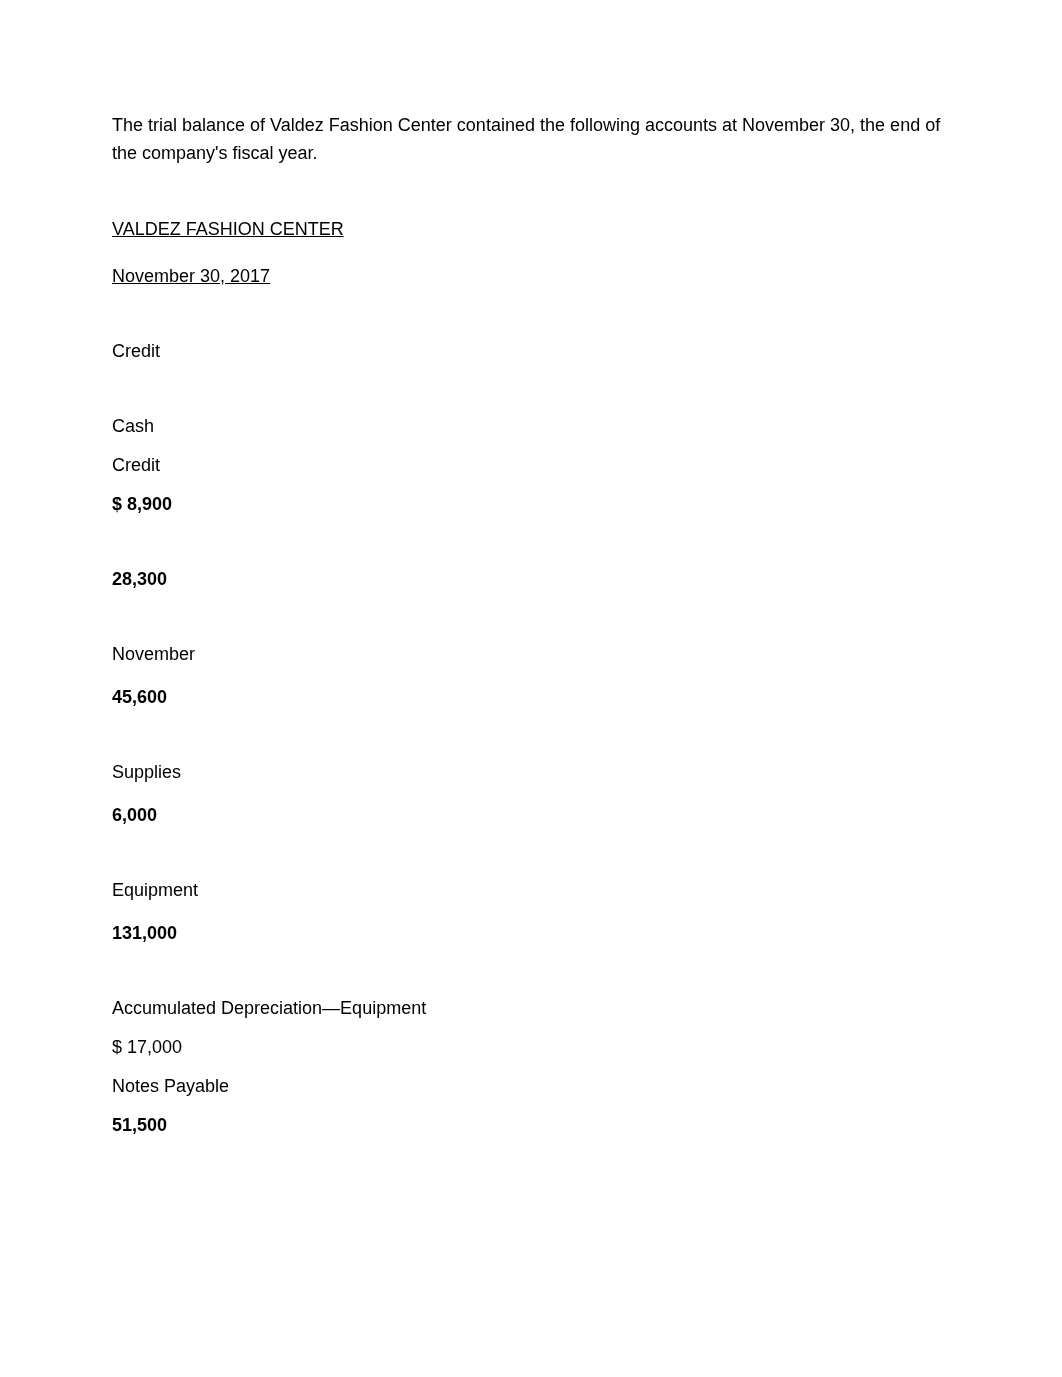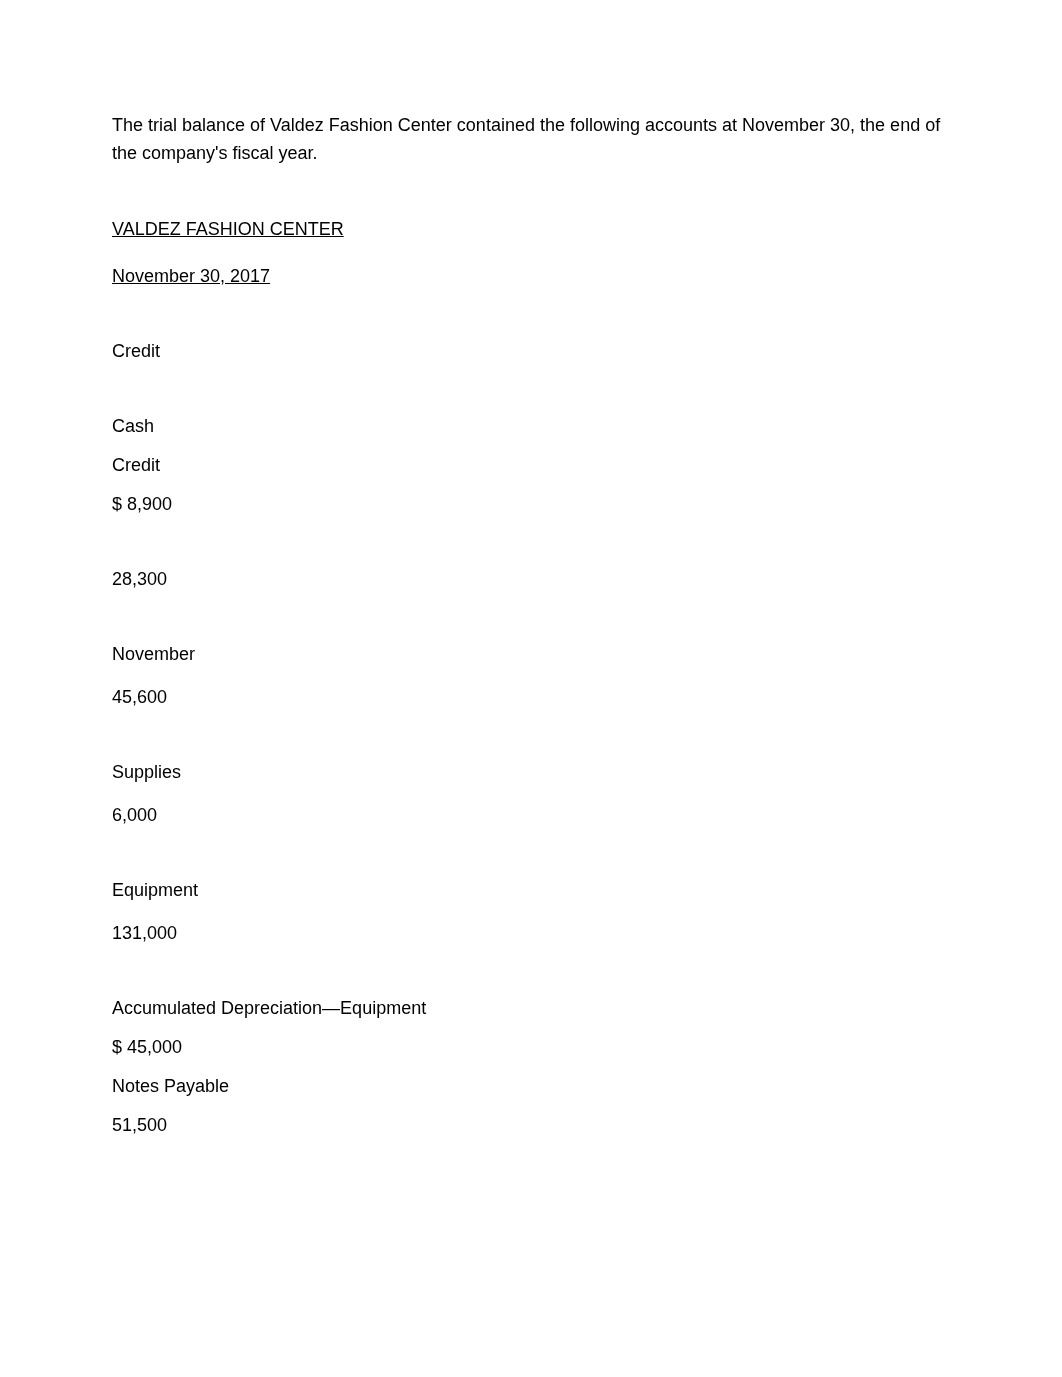--- a/index.html
+++ b/index.html
@@ -32,20 +32,21 @@
       margin-bottom: 48px;
     }
     .entry-group {
       margin-bottom: 48px;
     }
     .entry-line {
       margin-bottom: 16px;
     }
     .entry-line:last-child {
       margin-bottom: 0;
+      font-weight: bold;
     }
     .tight-group .entry-line {
       margin-bottom: 12px;
     }
   </style>
 </head>
 <body>
 
 <p class="intro">The trial balance of Valdez Fashion Center contained the following accounts at November 30, the end of the company's fiscal year.</p>
 
@@ -76,16 +77,16 @@
   <p class="entry-line">6,000</p>
 </div>
 
 <div class="entry-group">
   <p class="entry-line">Equipment</p>
   <p class="entry-line">131,000</p>
 </div>
 
 <div class="entry-group tight-group">
   <p class="entry-line">Accumulated Depreciation—Equipment</p>
-  <p class="entry-line">$ 45,000</p>
+  <p class="entry-line">$ 17,000</p>
   <p class="entry-line">Notes Payable</p>
   <p class="entry-line">51,500</p>
 </div>
 
 </body></html>

